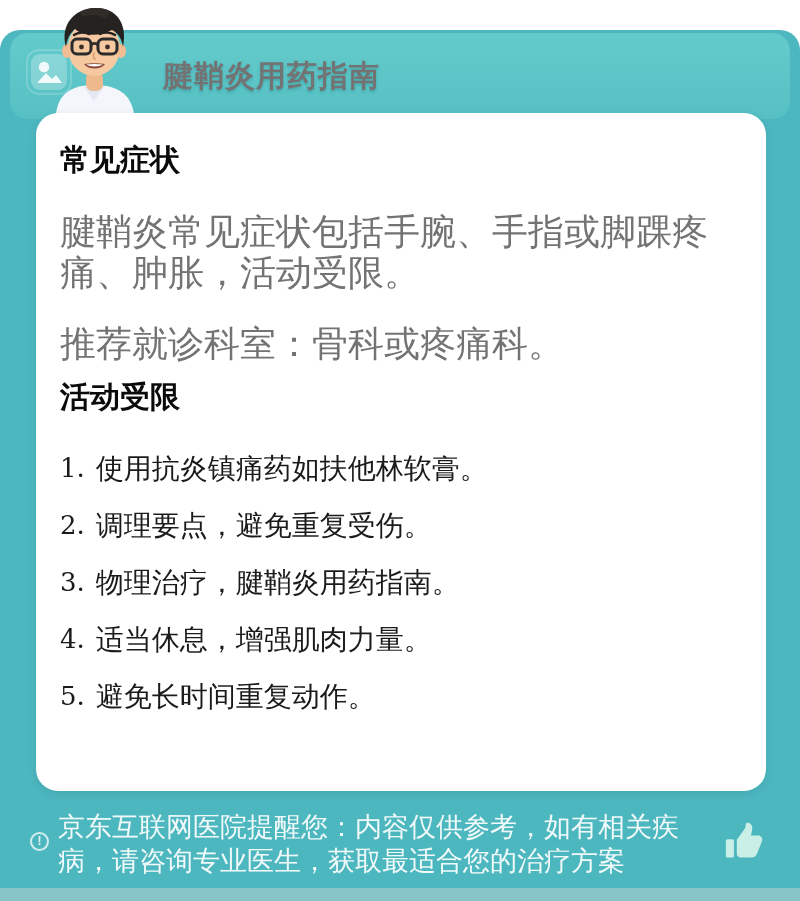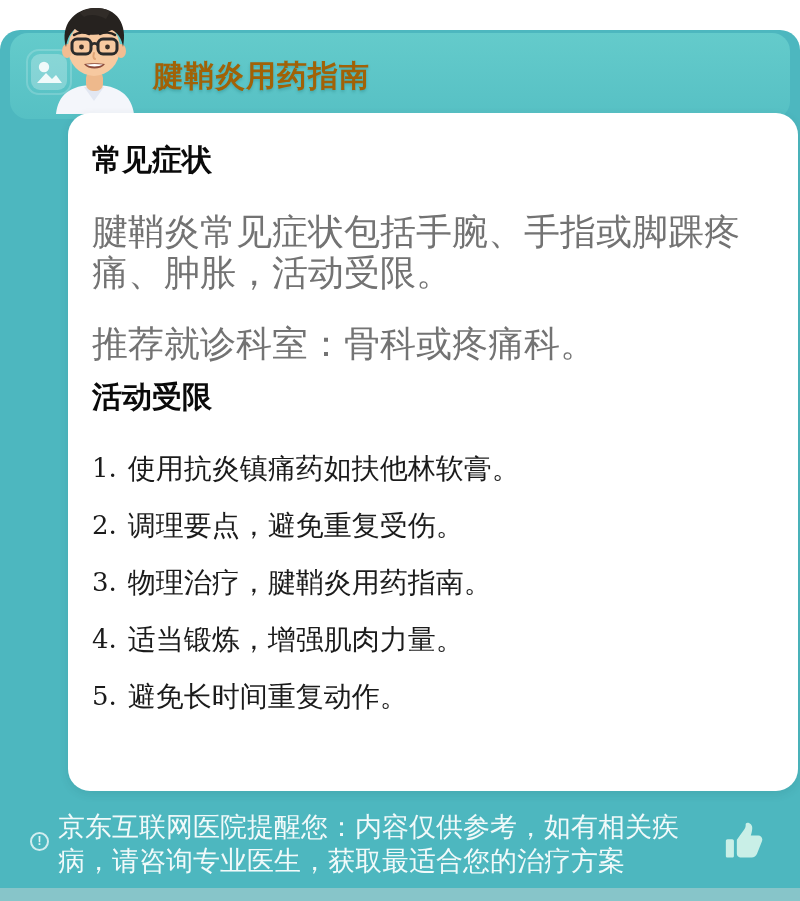--- a/index.html
+++ b/index.html
@@ -27,31 +27,30 @@
     border:2px solid rgba(255,255,255,0.18);border-radius:13px;
     z-index:3;box-sizing:border-box;
   }
   .photo-inner{
     position:absolute;left:31px;top:54px;width:36px;height:36px;z-index:3;
   }
   .avatar{
     position:absolute;left:46px;top:3px;width:97px;height:111px;z-index:4;
   }
   .header-title{
-    position:absolute;left:153px;top:56px;z-index:3;
-    font-size:30px;font-weight:bold;color:#a16207;letter-spacing:1px;
+    position:absolute;left:163px;top:56px;z-index:3;
+    font-size:30px;font-weight:bold;color:#737373;letter-spacing:1px;
     text-shadow:0 2px 3px rgba(0,90,95,0.25);
     text-align:center;
   }
   .white-card{
     position:absolute;left:36px;top:113px;width:730px;height:678px;
     background:#ffffff;border-radius:22px;z-index:5;
     padding:26px 24px;box-sizing:border-box;
     box-shadow:0 3px 10px rgba(0,60,60,0.10);
-    margin-left:32px;
   }
   .sec-h{
     font-size:30px;line-height:42px;font-weight:bold;color:#0a0a0a;
     margin:12px 0 0;
   }
   .sec-h.first{margin-top:0;}
   .sec-p{
     font-size:36px;line-height:41px;color:#737373;margin:30px 0 0;
   }
   .num-list{margin:30px 0 0;}
@@ -141,21 +140,21 @@
       <div class="li">
         <span class="num">2.</span>
         <span>调理要点，避免重复受伤。</span>
       </div>
       <div class="li">
         <span class="num">3.</span>
         <span>物理治疗，腱鞘炎用药指南。</span>
       </div>
       <div class="li">
         <span class="num">4.</span>
-        <span>适当锻炼，增强肌肉力量。</span>
+        <span>适当休息，增强肌肉力量。</span>
       </div>
       <div class="li">
         <span class="num">5.</span>
         <span>避免长时间重复动作。</span>
       </div>
     </div>
   </div>
 
   <div class="footer">
     <div class="info-icon">!</div>

